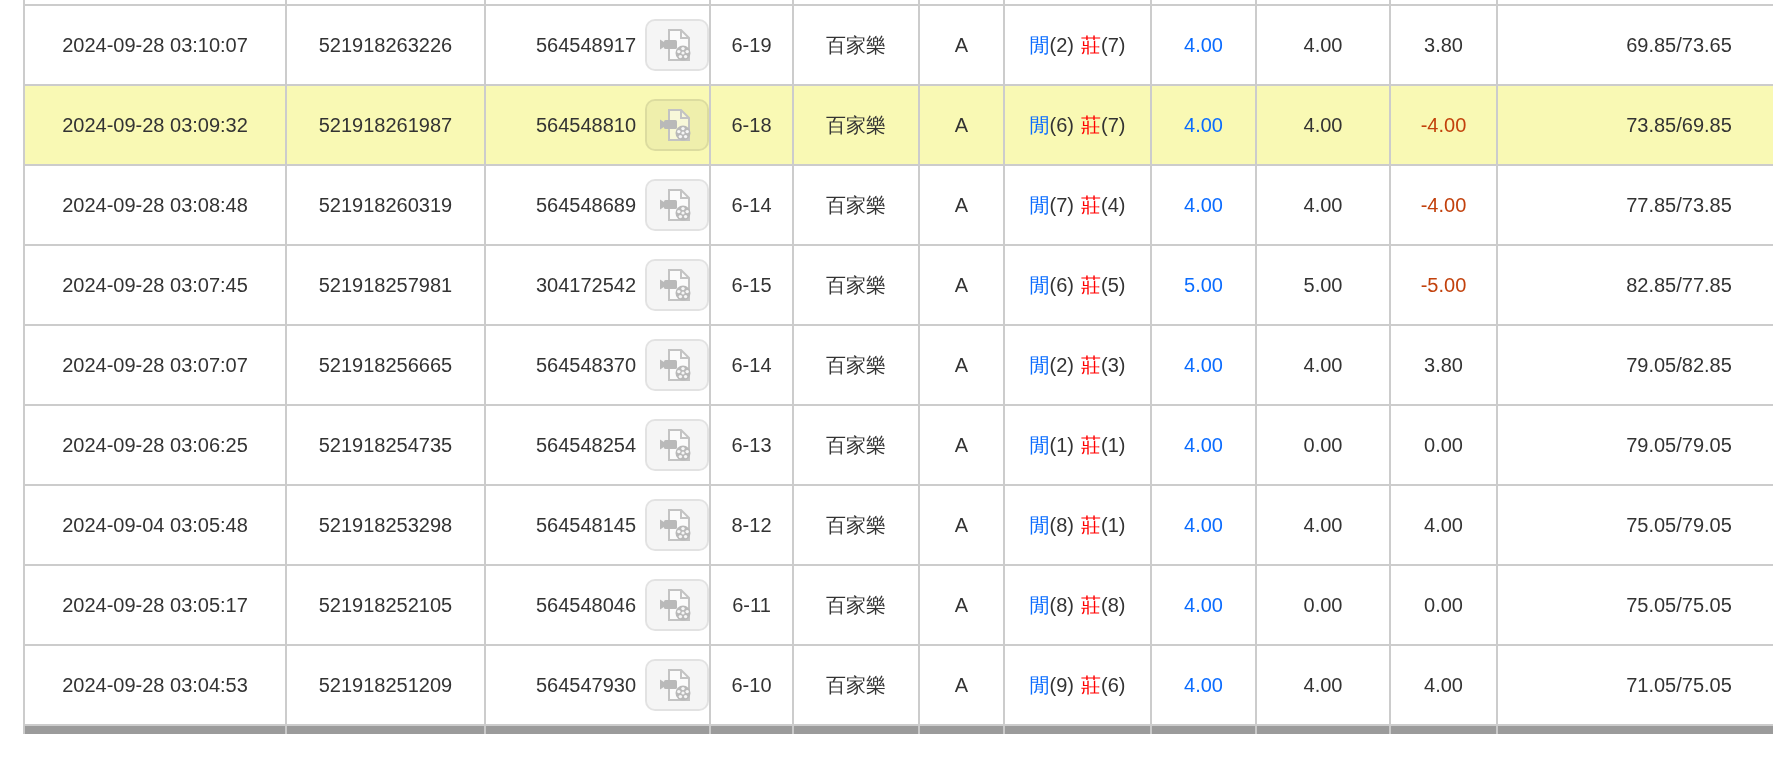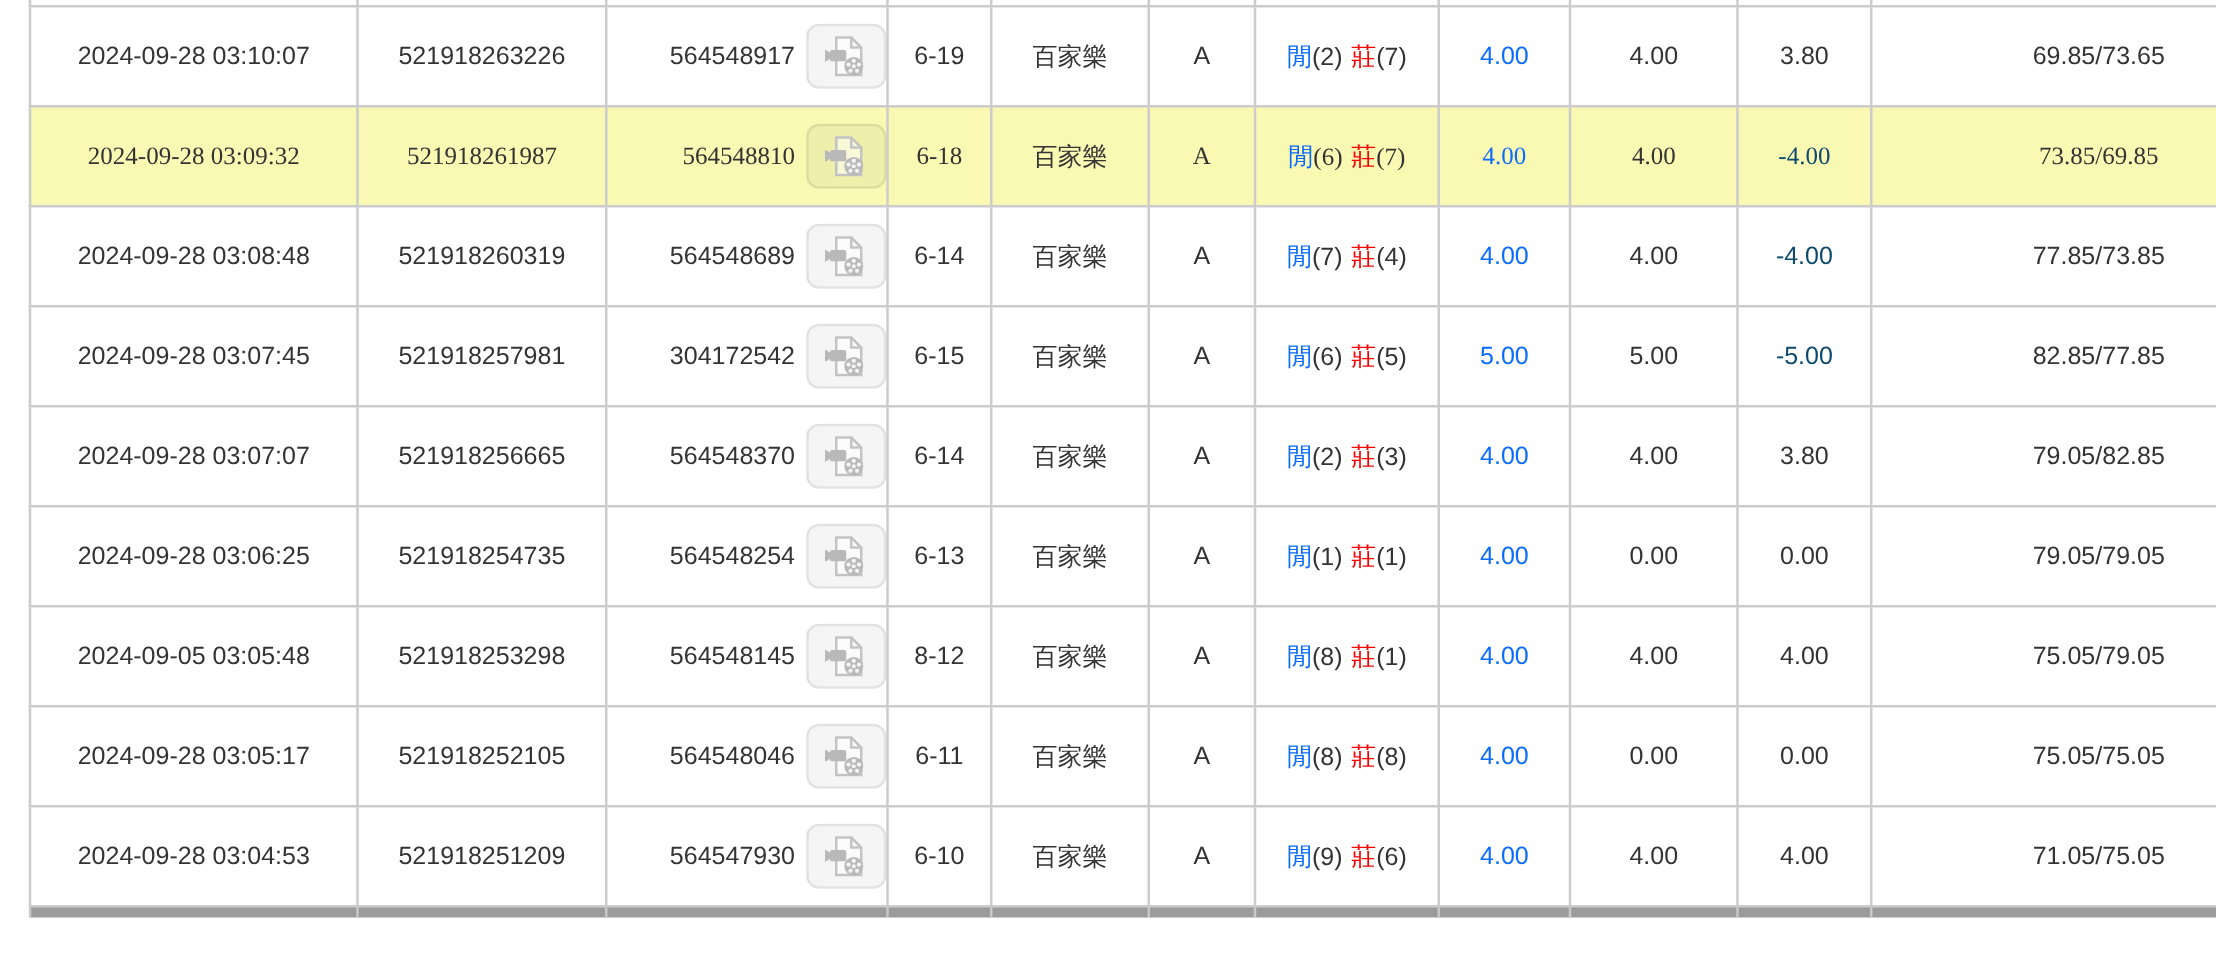--- a/index.html
+++ b/index.html
@@ -12,24 +12,24 @@
     position:absolute;left:23px;top:0;
     border-collapse:collapse;table-layout:fixed;width:1837px;
   }
   td{
     border:2px solid #cccccc;
     text-align:center;vertical-align:middle;
     padding:0;font-size:20px;color:#333333;white-space:nowrap;
   }
   tr.sliver td{height:4px;border-top:none;}
   tr.data td{height:78px;}
-  tr.data.hl td{background:#f9f9b4;font-family:Liberation Serif, serif;}
+  tr.data.hl td{background:#f9f9b4;}
   tr.foot td{height:48px;background:#9b9b9b;color:#701a75;border-color:#c9c9c9;}
   .blue{color:#0a6cff;}
-  .red{color:#0c4a6e;}
+  .red{color:#c2410c;}
   .result .p{color:#0a6cff;}
   .result .b{color:#ff0000;margin-left:7px;}
   .result .v{color:#333333;}
   .gidwrap{display:flex;align-items:center;justify-content:flex-end;gap:9px;}
   .video-btn{
     width:64px;height:52px;border-radius:10px;
     background:rgba(0,0,0,0.04);border:2px solid rgba(0,0,0,0.08);
     display:inline-flex;align-items:center;justify-content:center;
     padding:0;cursor:pointer;
   }
@@ -276,21 +276,21 @@
       <span class="p">閒</span><span class="v">(1)</span><span class="b">莊</span><span class="v">(1)</span>
     </td>
     <td>
       <span class="blue">4.00</span>
     </td>
     <td>0.00</td>
     <td>0.00</td>
     <td>79.05/79.05</td>
   </tr>
         <tr class="data">
-    <td>2024-09-05 03:05:48</td>
+    <td>2024-09-04 03:05:48</td>
     <td>521918253298</td>
     <td>
       <div class="gidwrap">
         <span>564548145</span>
         <button class="video-btn">
           <svg width="38" height="38" viewBox="0 0 38 38" aria-hidden="true">
             <path d="M11 4 H23 L31 12 V34 H11 Z" fill="rgba(255,255,255,0.55)" stroke="#c3c3c3" stroke-width="2"></path>
             <path d="M23 4 V12 H31" fill="none" stroke="#c3c3c3" stroke-width="2"></path>
             <rect x="6" y="14" width="13" height="9" rx="1.5" fill="#b9b9b9"></rect>
             <path d="M6 16 L2 13.5 V23.5 L6 21 Z" fill="#b9b9b9"></path>

